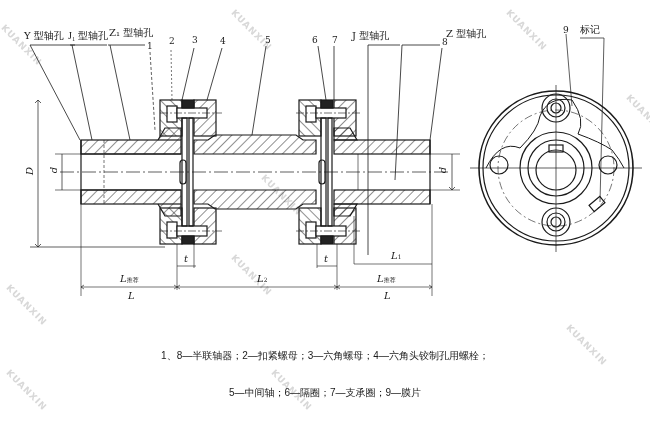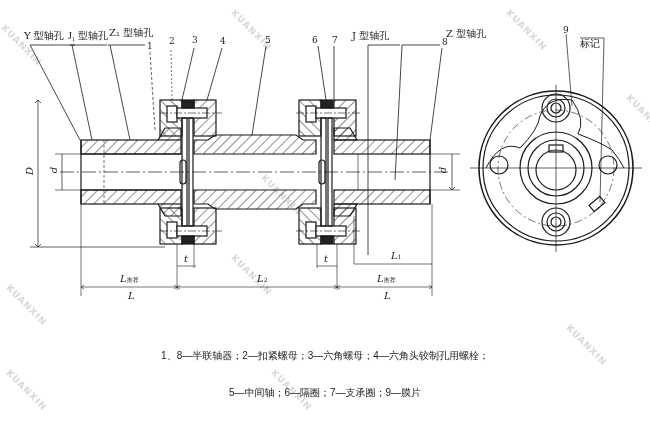--- a/index.html
+++ b/index.html
@@ -168,21 +168,21 @@
       <line x1="566" y1="34" x2="572" y2="106" stroke-width="0.7"></line>
       <path d="M580 38 L604 38 L600 202" stroke-width="0.7"></path>
     </g>
   </svg>
 
   <div class="lbl" style="left:24px;top:31px;text-align:center;">Y 型轴孔</div>
   <div class="lbl" style="left:68px;top:31px;font-family:Liberation Serif, serif;">J₁ 型轴孔</div>
   <div class="lbl" style="left:109px;top:28px;text-align:right;">Z₁ 型轴孔</div>
   <div class="lbl" style="left:352px;top:31px;">J 型轴孔</div>
   <div class="lbl" style="left:405px;top:29px;margin-left:41px;">Z 型轴孔</div>
-  <div class="lbl" style="left:580px;top:39px;">标记</div>
+  <div class="lbl" style="left:580px;top:25px;">标记</div>
 
   <div class="num" style="left:147px;top:42px;">1</div>
   <div class="num" style="left:169px;top:37px;">2</div>
   <div class="num" style="left:192px;top:36px;">3</div>
   <div class="num" style="left:220px;top:37px;">4</div>
   <div class="num" style="left:265px;top:36px;">5</div>
   <div class="num" style="left:312px;top:36px;">6</div>
   <div class="num" style="left:332px;top:36px;">7</div>
   <div class="num" style="left:442px;top:38px;">8</div>
   <div class="num" style="left:563px;top:26px;">9</div>

